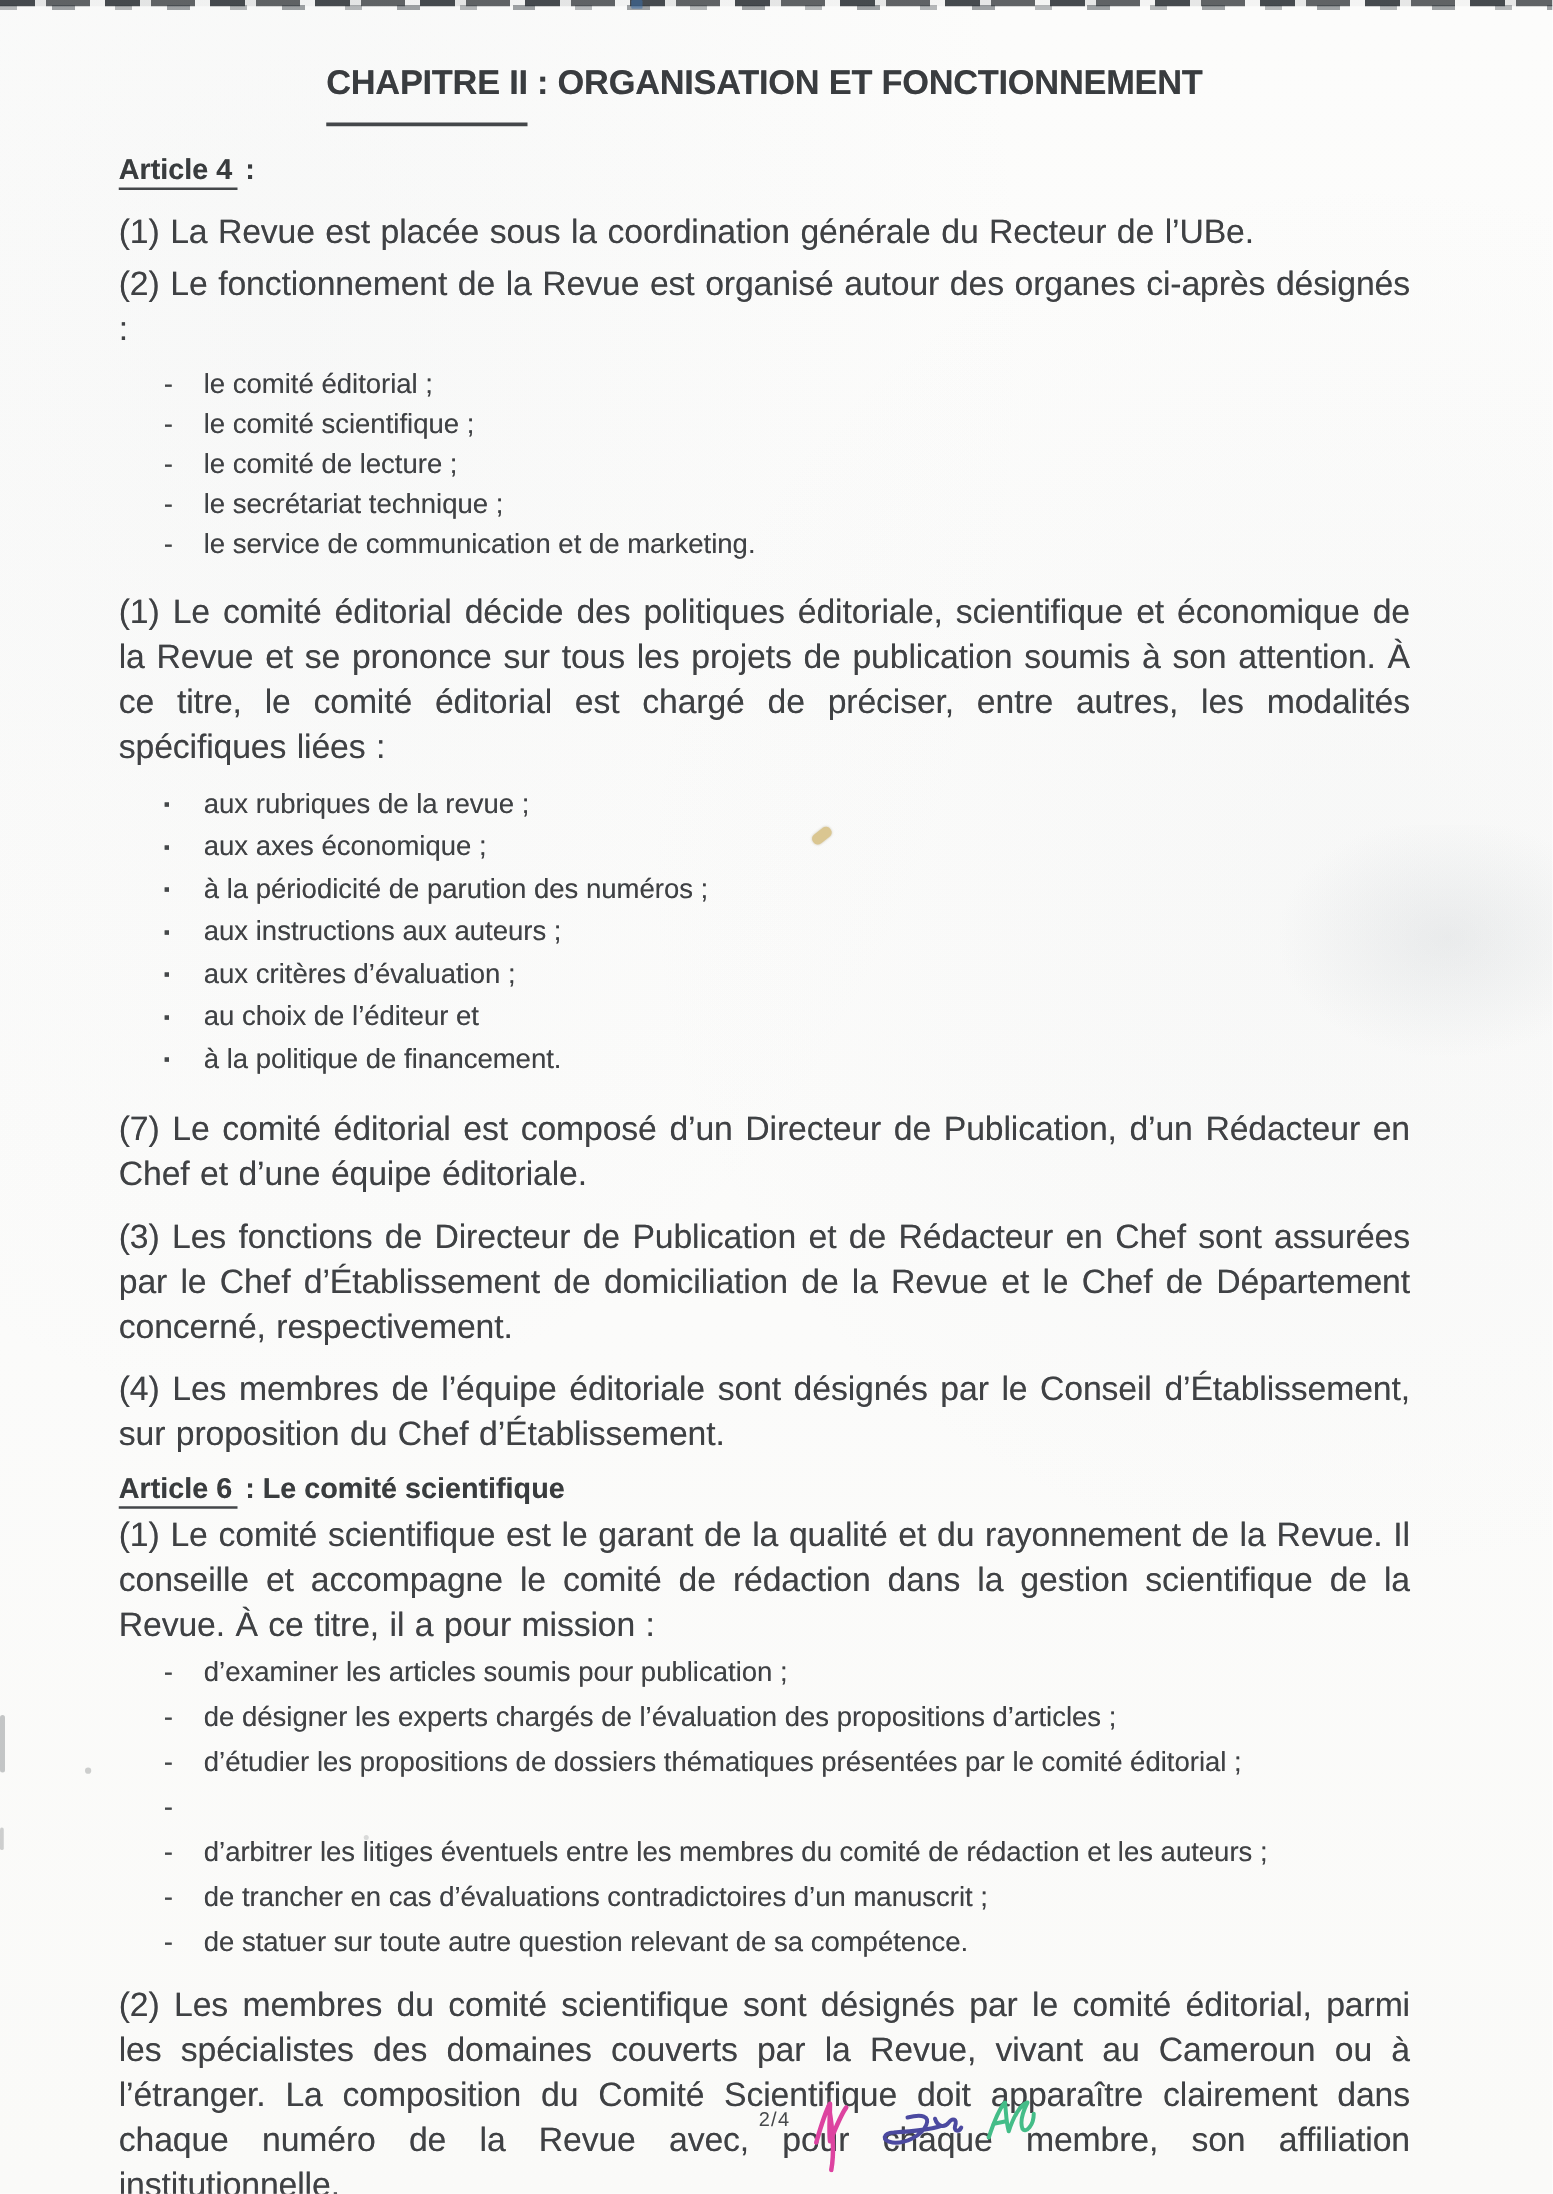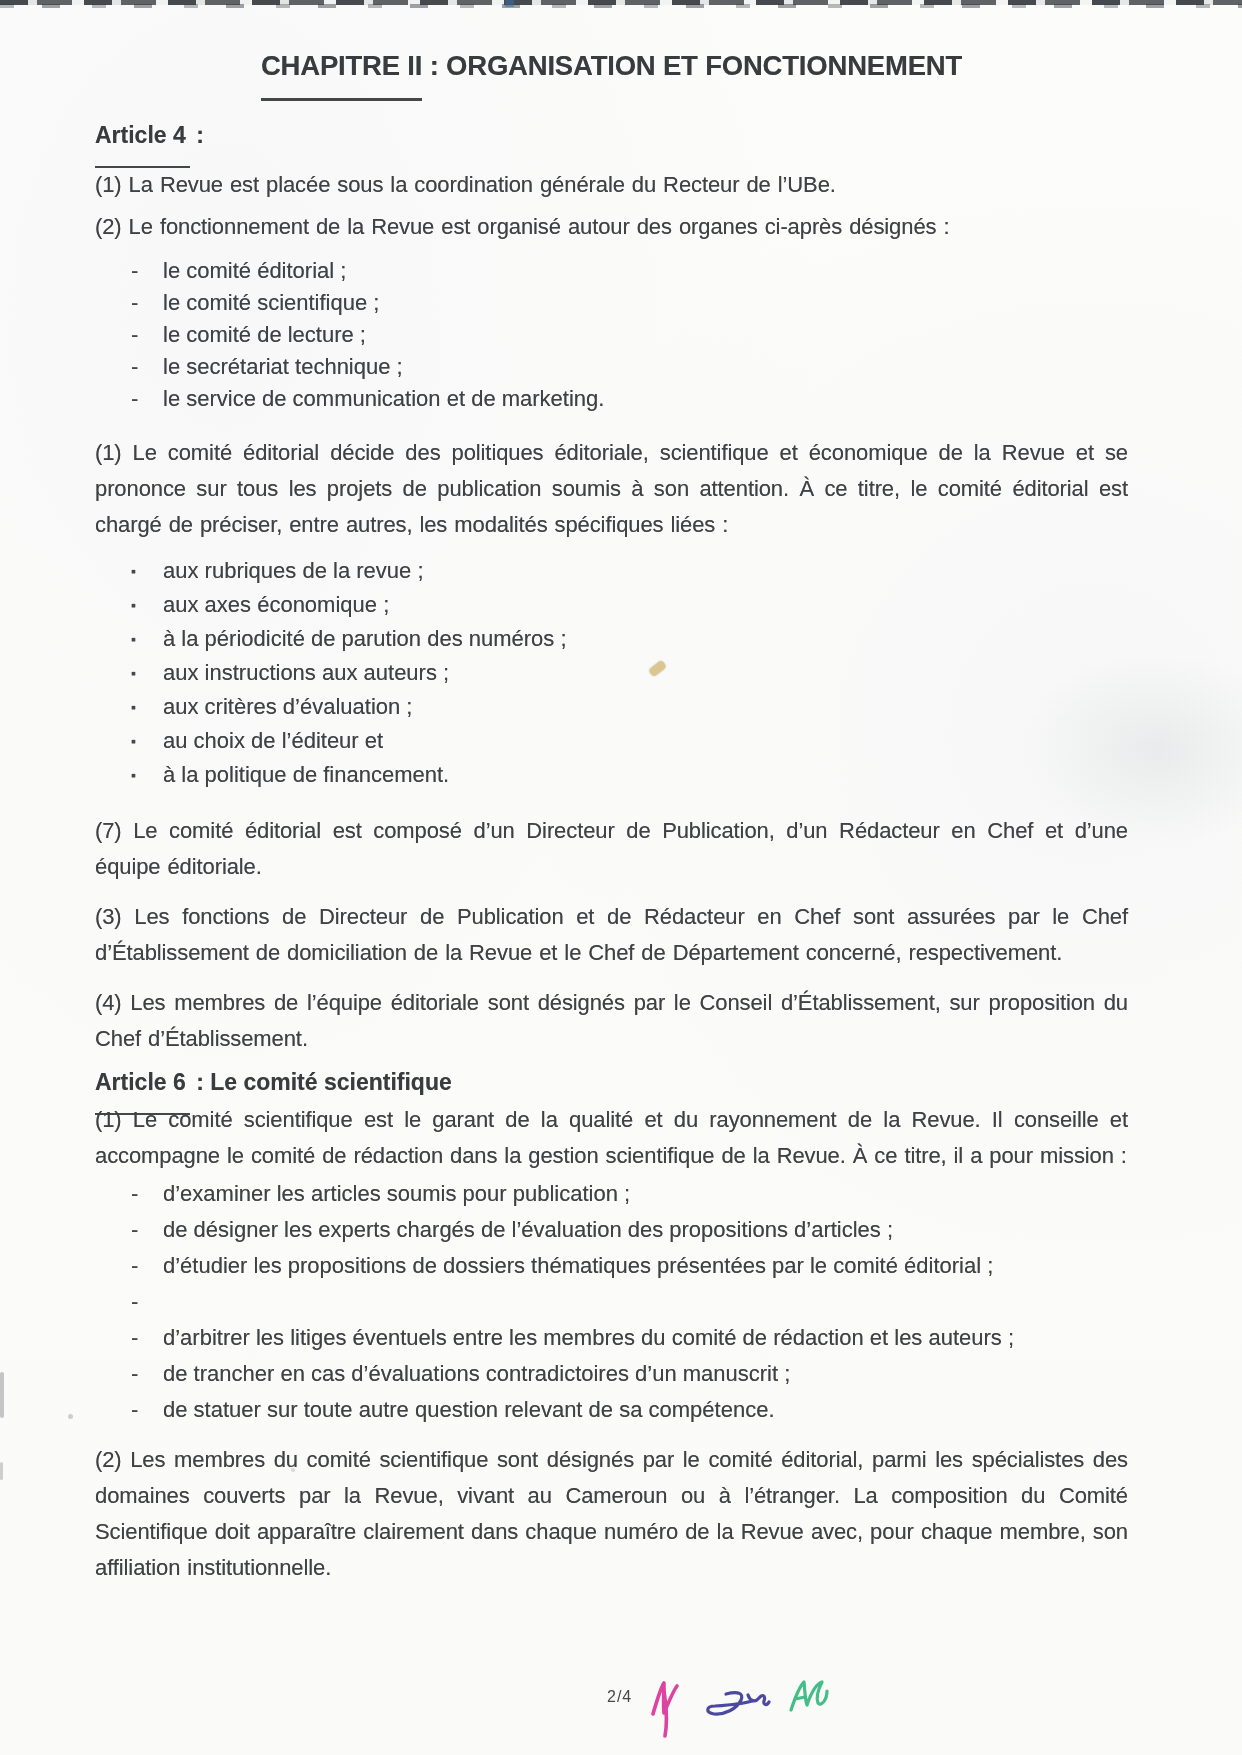--- a/index.html
+++ b/index.html
@@ -42,23 +42,23 @@
     background:rgba(140,142,144,.30);}
 
   .content{position:relative;padding:0 114px 0 95px;
     text-shadow:0 0 .5px rgba(63,65,68,.55);}
 
   .doc-title{margin:50px 0 0;text-align:center;
     font-size:27.5px;font-weight:bold;color:#393c3f;letter-spacing:-.2px;}
   .doc-title .u{border-bottom:3px solid #44474a;padding-bottom:17px;}
 
   .art-heading{margin:40px 0 0;font-size:23px;font-weight:bold;color:#393c3e;}
-  .art-heading .u{border-bottom:2.5px solid #44474a;padding-bottom:18px;padding-right:4px;}
-
-  .para{margin:18px 0 0;font-size:22px;line-height:36px;text-align:justify;
+  .art-heading .u{border-bottom:2.5px solid #44474a;padding-bottom:2px;padding-right:4px;}
+
+  .para{margin:18px 0 0;font-size:27px;line-height:36px;text-align:justify;
     letter-spacing:-.1px;word-spacing:1px;}
   .para.tight{margin-top:6px;}
 
   .doc-list{margin:10px 0 0;}
   .li{display:flex;align-items:baseline;padding-left:36px;font-size:22px;}
   .li .bullet{flex:0 0 32px;color:#45484a;}
   .list-dash4 .li{line-height:32px;}
   .list-square .li{line-height:31px;}
   .list-square .bullet{font-size:14px;transform:translateY(-2px);}
   .list-dash6 .li{line-height:36px;}

